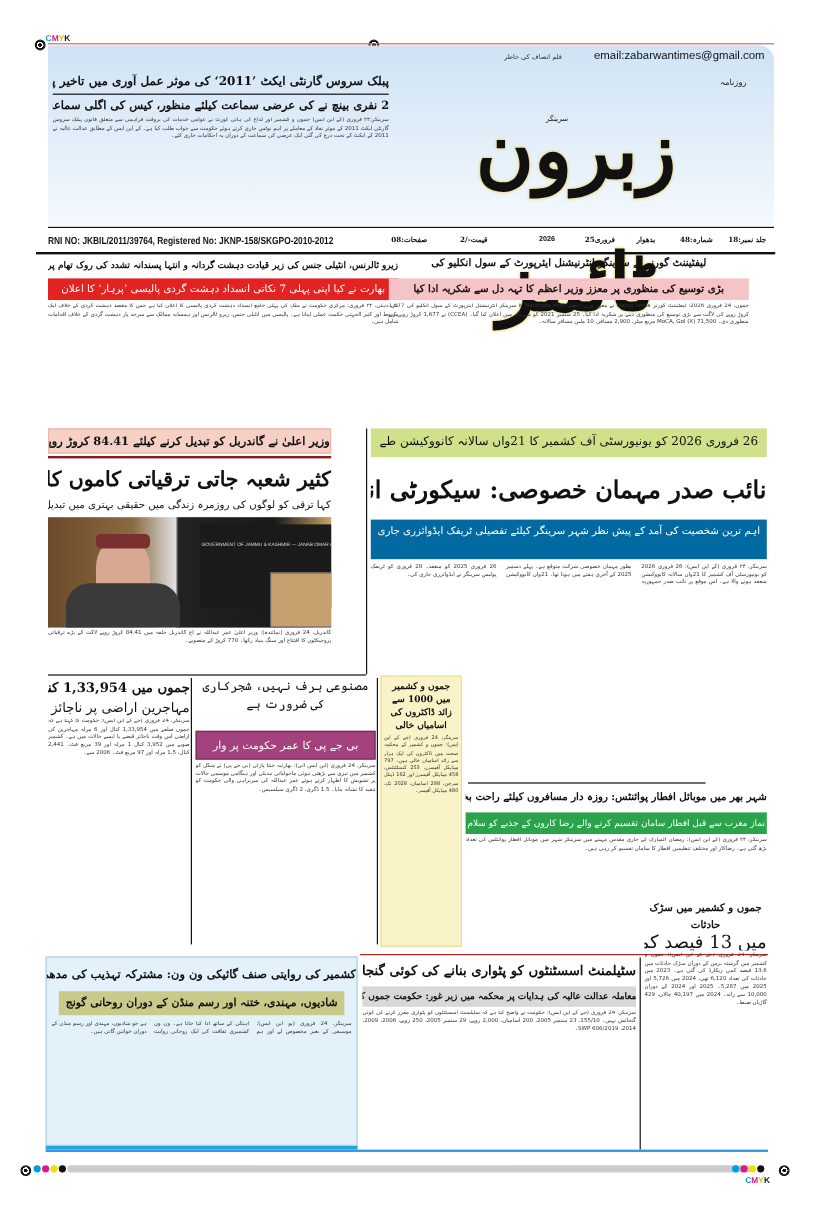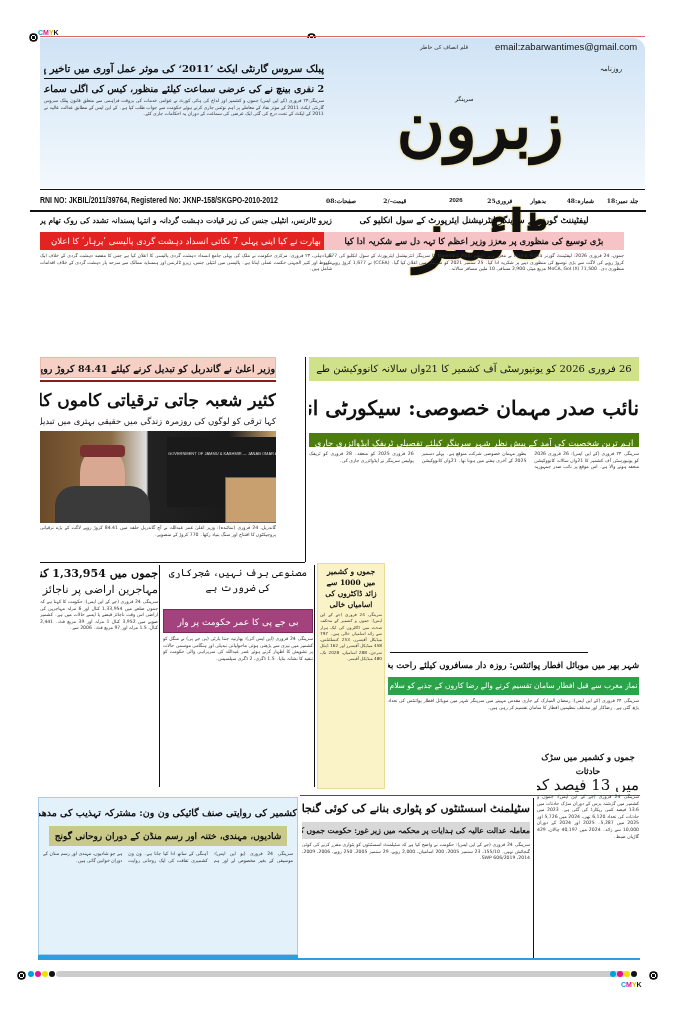--- a/index.html
+++ b/index.html
@@ -74,21 +74,21 @@
     <div style="position:absolute;left:185px;top:46px;width:75px;height:46px;background:#c8a070;border:1px solid #666"></div>
   </div>
   <div class="txt" style="height:40px;margin-top:2px">گاندربل، 24 فروری (نمائندہ): وزیر اعلیٰ عمر عبداللہ نے آج گاندربل حلقہ میں 84.41 کروڑ روپے لاگت کے بڑے ترقیاتی پروجیکٹوں کا افتتاح اور سنگ بنیاد رکھا۔ 770 کروڑ کے منصوبے۔</div>
 </div>
 
 <div class="abs" style="left:305px;top:357px;width:1px;height:205px;background:#111"></div>
 
 <div class="abs" style="left:309px;top:357px;width:330px">
   <div class="hl" style="height:24px;line-height:24px;font-size:10px;background:#cfe28a">26 فروری 2026 کو یونیورسٹی آف کشمیر کا 21واں سالانہ کانووکیشن طے</div>
   <div class="hl" style="font-size:20px;font-weight:bold;line-height:50px;margin-top:2px">نائب صدر مہمان خصوصی: سیکورٹی انتظامات سخت</div>
-  <div class="hl" style="height:14px;line-height:20px;font-size:8.5px;color:#fff;background:#4d7c0f">اہم ترین شخصیت کی آمد کے پیش نظر شہر سرینگر کیلئے تفصیلی ٹریفک ایڈوائزری جاری</div>
+  <div class="hl" style="height:33px;line-height:20px;font-size:8.5px;color:#fff;background:#0369a1">اہم ترین شخصیت کی آمد کے پیش نظر شہر سرینگر کیلئے تفصیلی ٹریفک ایڈوائزری جاری</div>
   <div class="txt" style="height:154px;margin-top:4px;column-count:3;column-gap:8px">سرینگر، ۲۴ فروری (کے این ایس): 26 فروری 2026 کو یونیورسٹی آف کشمیر کا 21واں سالانہ کانووکیشن منعقد ہونے والا ہے۔ اس موقع پر نائب صدر جمہوریہ بطور مہمان خصوصی شرکت متوقع ہے۔ پہلے دسمبر 2025 کے آخری ہفتے میں ہونا تھا۔ 21واں کانووکیشن 26 فروری 2025 کو منعقد۔ 28 فروری کو ٹریفک پولیس سرینگر نے ایڈوائزری جاری کی۔</div>
 </div>
 
 <div class="abs" style="left:40px;top:562px;width:265px;height:1px;background:#111"></div>
 
 <div class="abs" style="left:40px;top:565px;width:118px">
   <div class="hl" style="font-size:11px;font-weight:bold;line-height:18px">جموں میں 1,33,954 کنال</div>
   <div class="hl" style="font-size:11px;line-height:14px">مہاجرین اراضی پر ناجائز قبضہ</div>
   <div class="txt" style="height:148px;margin-top:2px">سرینگر، 24 فروری (جے کے این ایس): حکومت کا کہنا ہے کہ جموں ضلعے میں 1,33,954 کنال اور 6 مرلہ مہاجرین کی اراضی اس وقت ناجائز قبضے یا ایسے حالات میں ہے۔ کشمیر صوبے میں 3,952 کنال 1 مرلہ اور 39 مربع فٹ۔ 2,441 کنال، 1.5 مرلہ اور 97 مربع فٹ۔ 2006 سے۔</div>
 </div>

